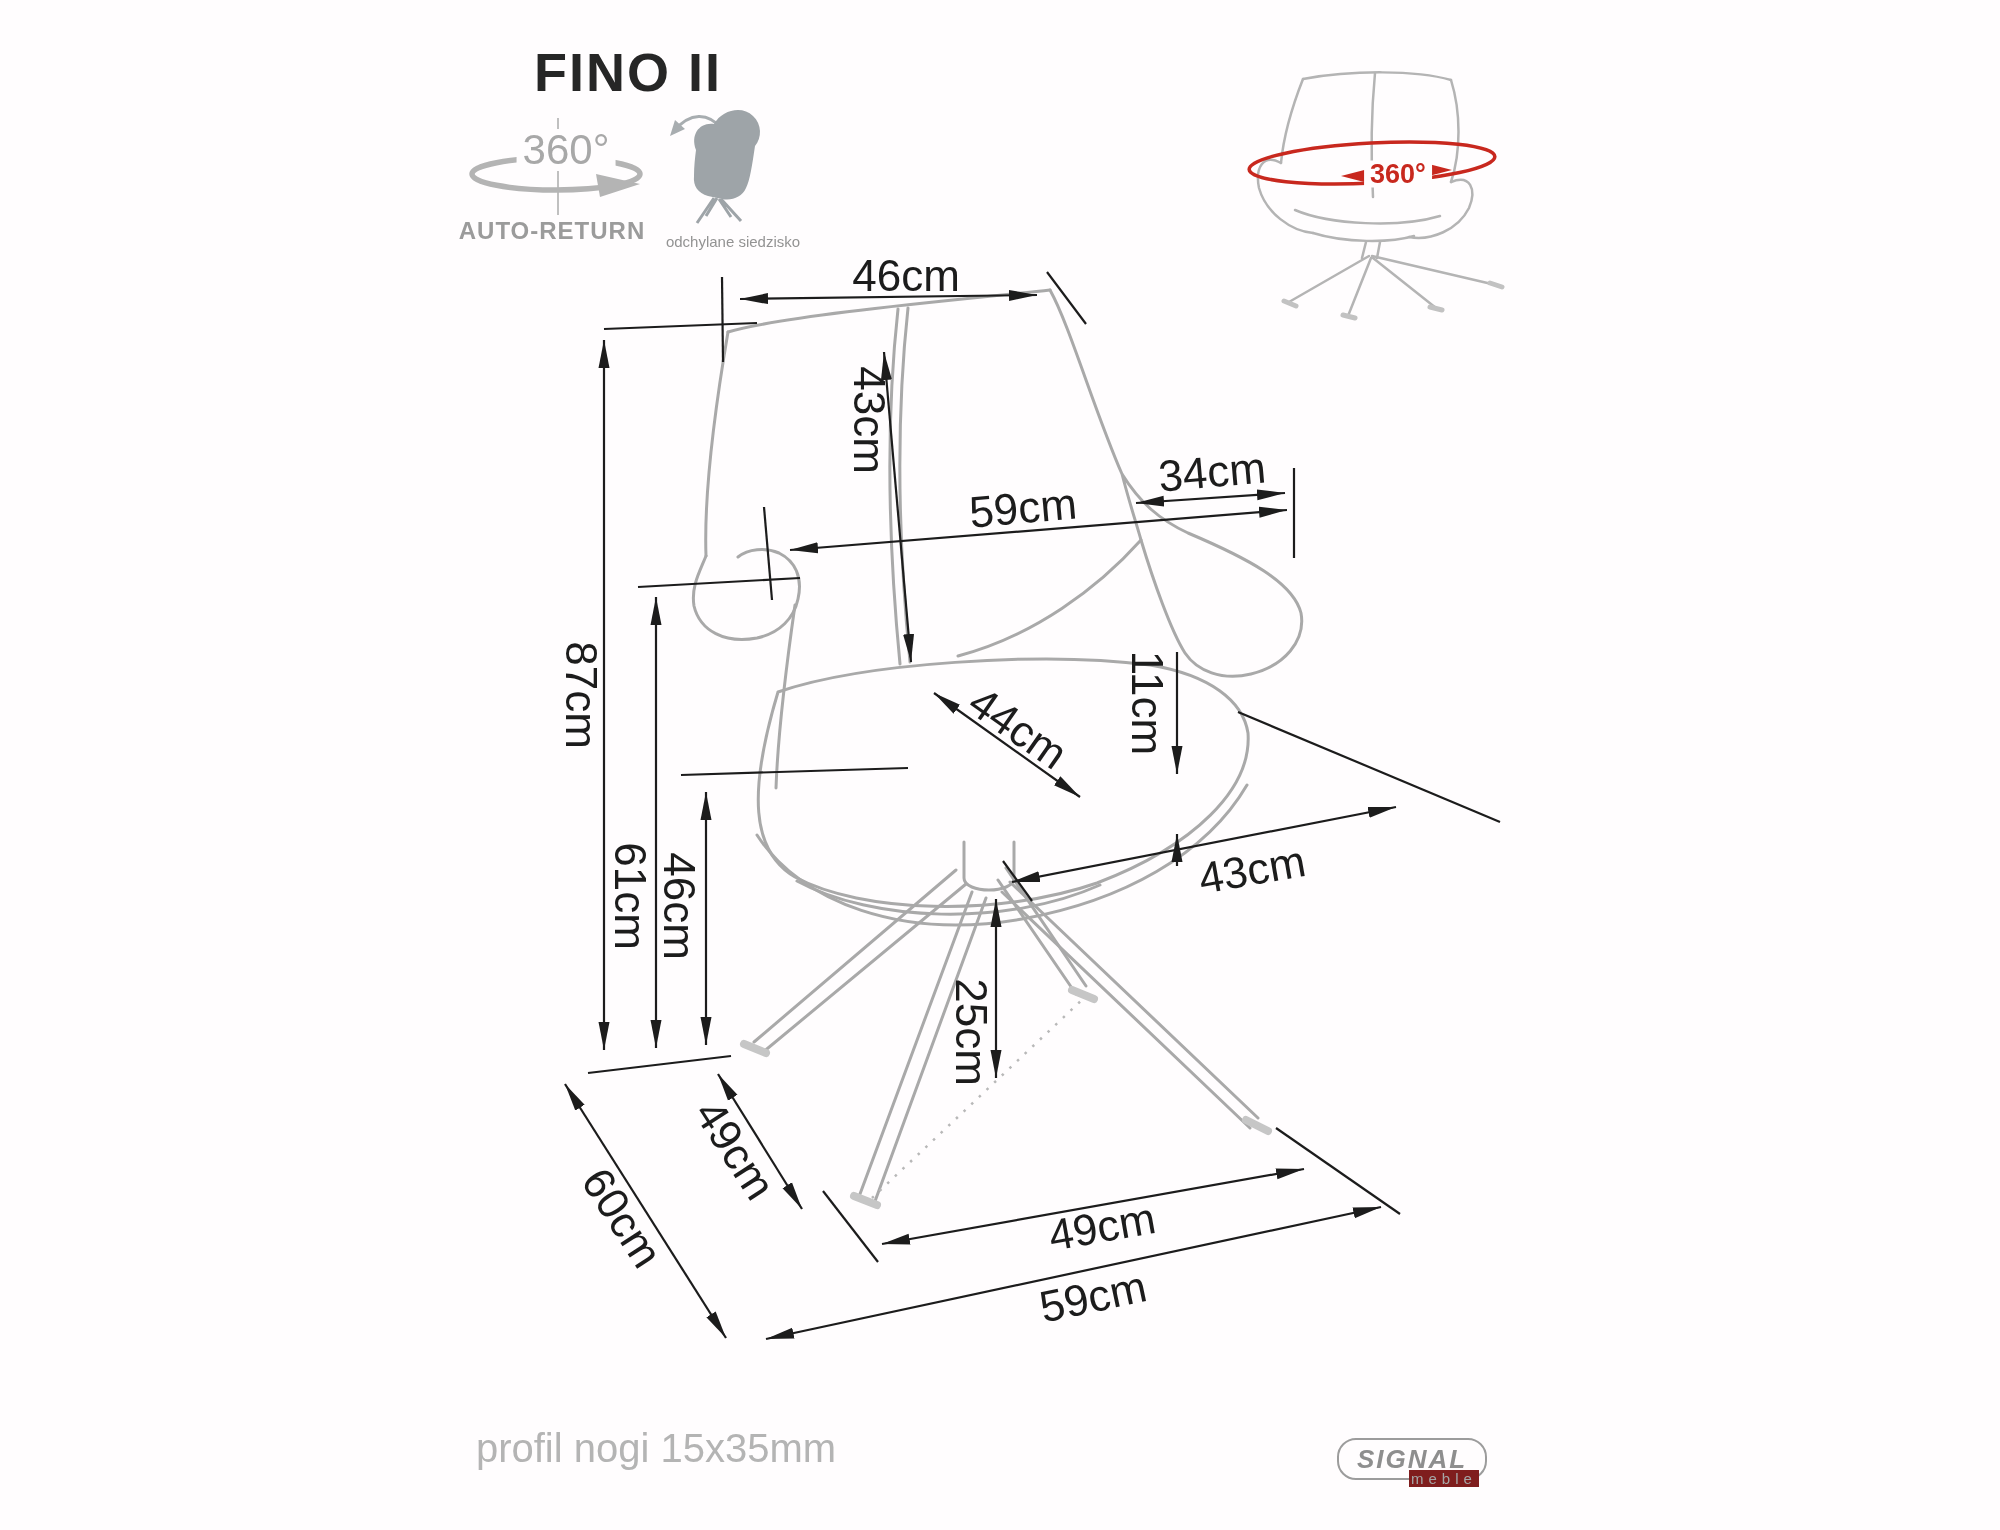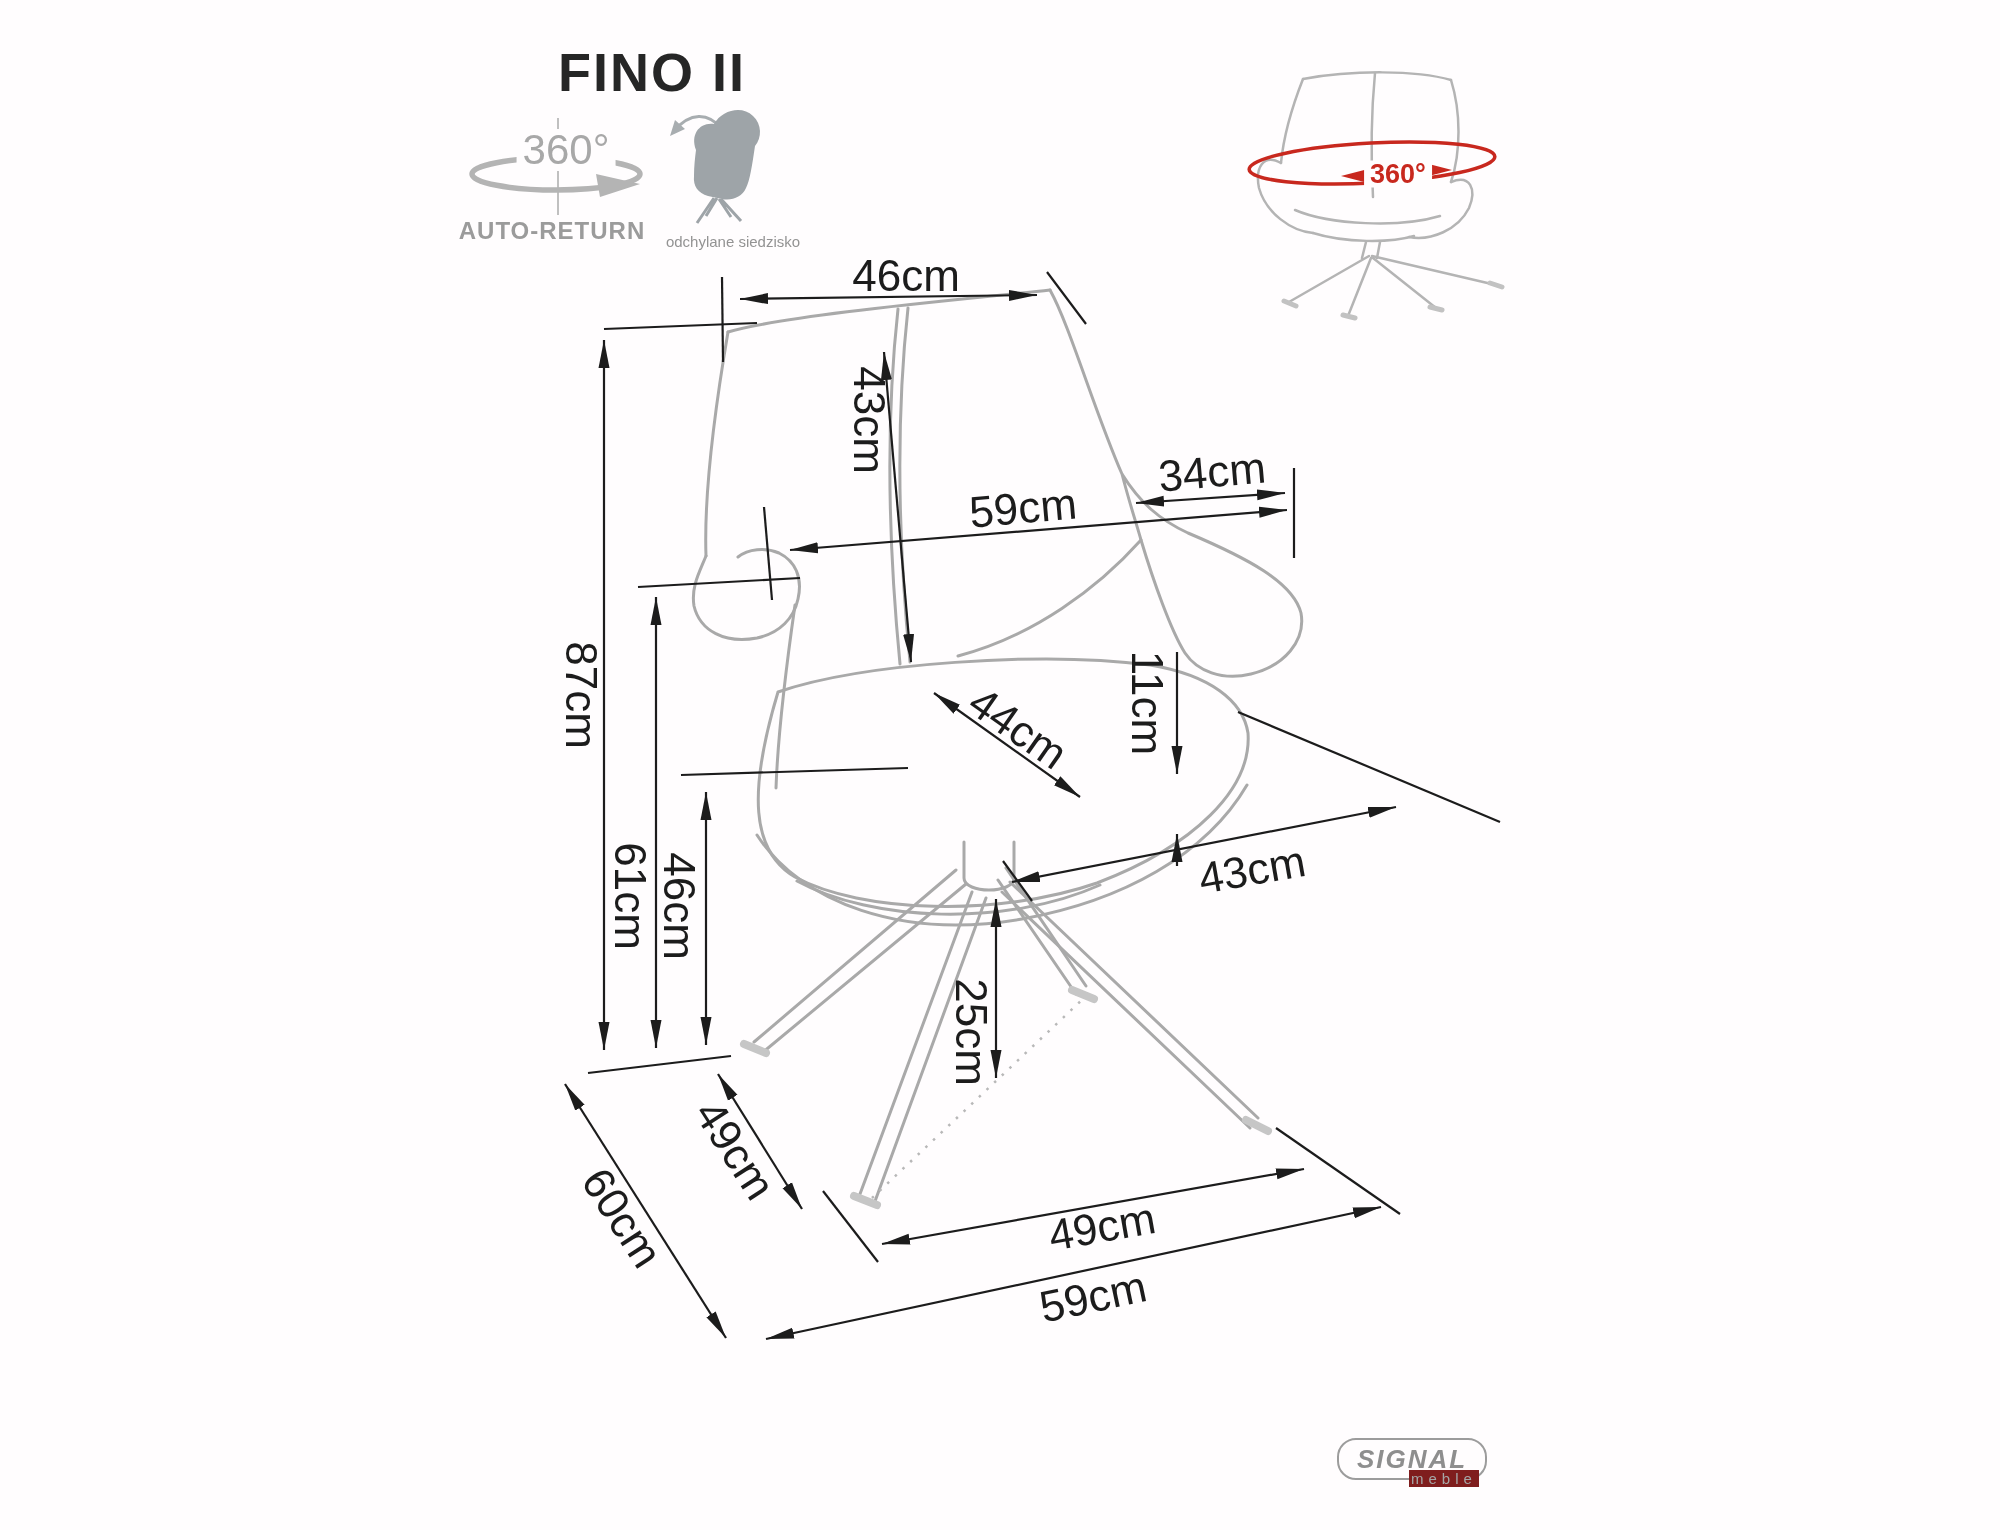--- a/index.html
+++ b/index.html
@@ -135,21 +135,21 @@
       <line x1="764" y1="507" x2="772" y2="600"></line>
       <line x1="1294" y1="468" x2="1294" y2="558"></line>
       <line x1="588" y1="1073" x2="731" y2="1056"></line>
       <line x1="1003" y1="861" x2="1032" y2="901"></line>
       <line x1="823" y1="1191" x2="878" y2="1262"></line>
       <line x1="1276" y1="1128" x2="1400" y2="1214"></line>
       <line x1="1238" y1="712" x2="1500" y2="822"></line>
     </g>
   </svg>
 
-  <div class="lbl title" style="left:652px;top:72px;">FINO II</div>
+  <div class="lbl title" style="left:628px;top:72px;">FINO II</div>
 
   <div class="lbl gray360 bgw" style="left:566px;top:150px;">360°</div>
   <div class="lbl autoret" style="left:552px;top:231px;">AUTO-RETURN</div>
   <div class="lbl tiltcap" style="left:733px;top:241px;">odchylane siedzisko</div>
   <div class="lbl red360 bgw" style="left:1398px;top:174px;">360°</div>
 
   <div class="lbl" style="left:906px;top:276px;">46cm</div>
   <div class="lbl" style="left:869px;top:420px;--r:90deg;">43cm</div>
   <div class="lbl" style="left:1023px;top:508px;--r:-5deg;">59cm</div>
   <div class="lbl" style="left:1212px;top:472px;--r:-5deg;">34cm</div>
@@ -158,19 +158,20 @@
   <div class="lbl" style="left:679px;top:906px;--r:90deg;">46cm</div>
   <div class="lbl" style="left:1018px;top:728px;--r:35deg;">44cm</div>
   <div class="lbl" style="left:1147px;top:703px;--r:90deg;">11cm</div>
   <div class="lbl" style="left:1252px;top:870px;--r:-10deg;">43cm</div>
   <div class="lbl" style="left:971px;top:1032px;--r:90deg;">25cm</div>
   <div class="lbl" style="left:735px;top:1150px;--r:57deg;">49cm</div>
   <div class="lbl" style="left:622px;top:1218px;--r:57deg;">60cm</div>
   <div class="lbl" style="left:1102px;top:1227px;--r:-10deg;">49cm</div>
   <div class="lbl" style="left:1093px;top:1297px;--r:-12deg;">59cm</div>
 
+  <div class="lbl footnote" style="left:656px;top:1448px;">profil nogi 15x35mm</div>
 
   <div class="logo-box">
     <span class="logo-text">SIGNAL</span>
   </div>
   <div class="logo-sub">meble</div>
 
 </div>
 
 </body></html>

